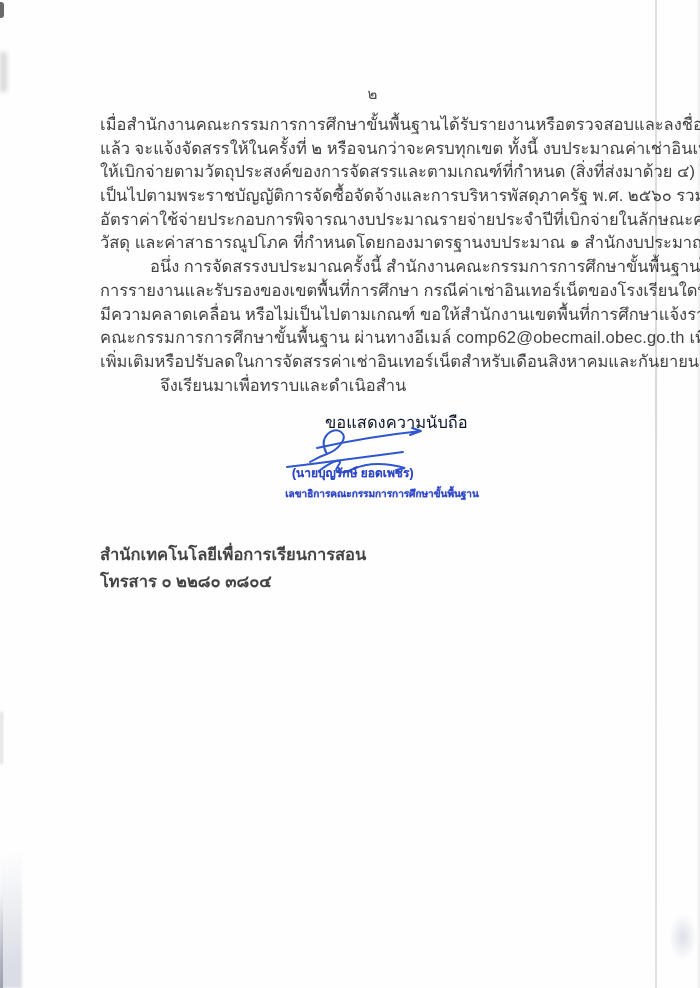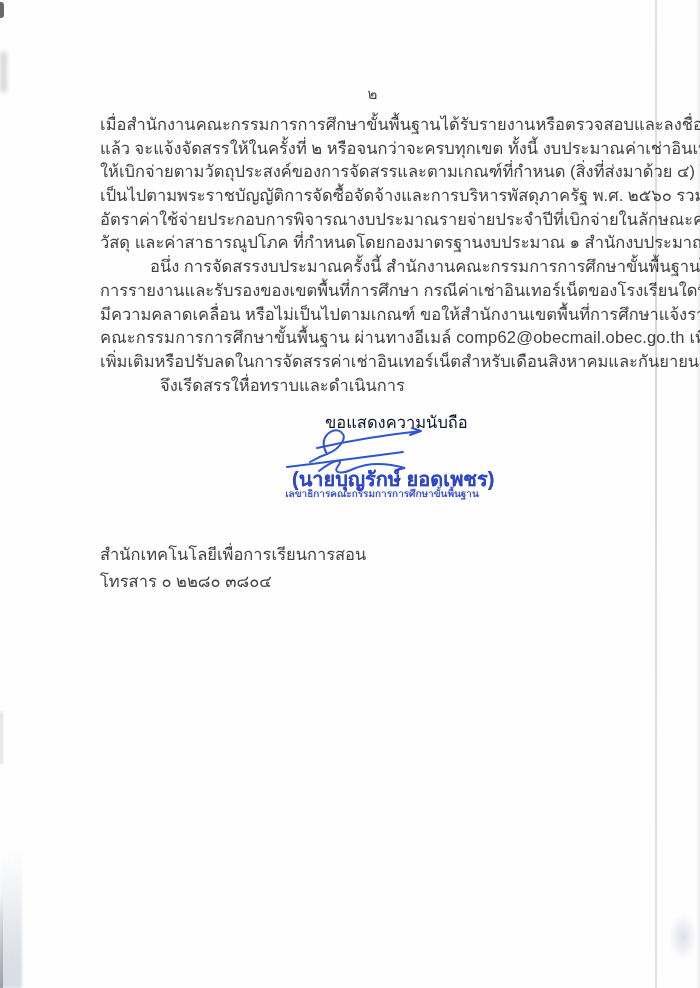--- a/index.html
+++ b/index.html
@@ -28,34 +28,34 @@
   
   .signoff{
     position:absolute;left:325px;top:409px;width:110px;
     font-size:16.5px;white-space:nowrap;color:#0f172a;
   }
   .signature{
     position:absolute;left:283px;top:423px;width:175px;height:58px;
   }
   .stamp-name{
     position:absolute;left:292px;top:463px;width:180px;
-    text-align:right;font-size:20px;font-weight:bold;white-space:nowrap;
+    text-align:left;font-size:12px;font-weight:bold;white-space:nowrap;
     color:#2e46c8;text-shadow:0 0 .5px rgba(46,70,200,.7);
   }
   .stamp-title{
     position:absolute;left:283px;top:486px;width:198px;
-    text-align:center;font-size:10px;font-weight:normal;white-space:nowrap;
+    text-align:center;font-size:10px;font-weight:bold;white-space:nowrap;
     color:#2e46c8;text-shadow:0 0 1px rgba(46,70,200,.85);
   }
   
   .footer{
     position:absolute;left:100px;top:541px;
     font-size:16.5px;
   }
-  .footer div{line-height:27px;white-space:nowrap;}
+  .footer div{line-height:27px;white-space:nowrap;font-weight:bold;}
   
   .scan-vline{
     position:absolute;left:655px;top:0;bottom:0;width:2px;
     background:linear-gradient(to bottom,#d6d6d6,#cdcdcd 40%,#d8d8d8);
     opacity:.75;
   }
   .right-edge-shade{
     position:absolute;right:0;top:0;bottom:0;width:4px;
     background:linear-gradient(to right,rgba(0,0,0,0),rgba(120,120,130,.12));
   }
@@ -106,21 +106,21 @@
     <div class="tline">แล้ว จะแจ้งจัดสรรให้ในครั้งที่ ๒ หรือจนกว่าจะครบทุกเขต ทั้งนี้ งบประมาณค่าเช่าอินเทอร์เน็ตดังกล่าว</div>
     <div class="tline">ให้เบิกจ่ายตามวัตถุประสงค์ของการจัดสรรและตามเกณฑ์ที่กำหนด (สิ่งที่ส่งมาด้วย ๔) โดยดำเนินการให้</div>
     <div class="tline">เป็นไปตามพระราชบัญญัติการจัดซื้อจัดจ้างและการบริหารพัสดุภาครัฐ พ.ศ. ๒๕๖๐ รวมทั้งหลักเกณฑ์และ</div>
     <div class="tline">อัตราค่าใช้จ่ายประกอบการพิจารณางบประมาณรายจ่ายประจำปีที่เบิกจ่ายในลักษณะค่าตอบแทน ใช้สอย</div>
     <div class="tline">วัสดุ และค่าสาธารณูปโภค ที่กำหนดโดยกองมาตรฐานงบประมาณ ๑ สำนักงบประมาณ มกราคม ๒๕๖๑</div>
     <div class="tline indent">อนึ่ง การจัดสรรงบประมาณครั้งนี้  สำนักงานคณะกรรมการการศึกษาขั้นพื้นฐานได้ใช้ข้อมูลจาก</div>
     <div class="tline">การรายงานและรับรองของเขตพื้นที่การศึกษา กรณีค่าเช่าอินเทอร์เน็ตของโรงเรียนใดที่ได้รับการจัดสรร</div>
     <div class="tline">มีความคลาดเคลื่อน หรือไม่เป็นไปตามเกณฑ์ ขอให้สำนักงานเขตพื้นที่การศึกษาแจ้งรายงานข้อมูลให้สำนักงาน</div>
     <div class="tline email">คณะกรรมการการศึกษาขั้นพื้นฐาน ผ่านทางอีเมล์ comp62@obecmail.obec.go.th  เพื่อนำไปจัดสรร</div>
     <div class="tline">เพิ่มเติมหรือปรับลดในการจัดสรรค่าเช่าอินเทอร์เน็ตสำหรับเดือนสิงหาคมและกันยายน ๒๕๖๑</div>
-    <div class="tline indent-close">จึงเรีดสรรใหื่อทราบและดำเนินการ</div>
+    <div class="tline indent-close">จึงเรียนมาเพื่อทราบและดำเนิอสำน</div>
   </div>
 
   <div class="signoff">ขอแสดงความนับถือ</div>
 
   <svg class="signature" viewBox="0 0 175 58" fill="none" stroke="#3056cf" stroke-width="2" stroke-linecap="round">
     <path d="M44,31 C34,14 50,3 58,9 C66,15 55,27 44,31 C38,33 32,36 27,39"></path>
     <path d="M34,25 C70,17 110,11 138,8 l-9,-3 m9,3 l-11,4"></path>
     <path d="M4,44 C45,39 90,33 120,29"></path>
     <path d="M36,48 C50,37 62,34 55,43 C49,51 60,51 70,46 C88,38 108,41 122,45 l-9,2"></path>
   </svg>

